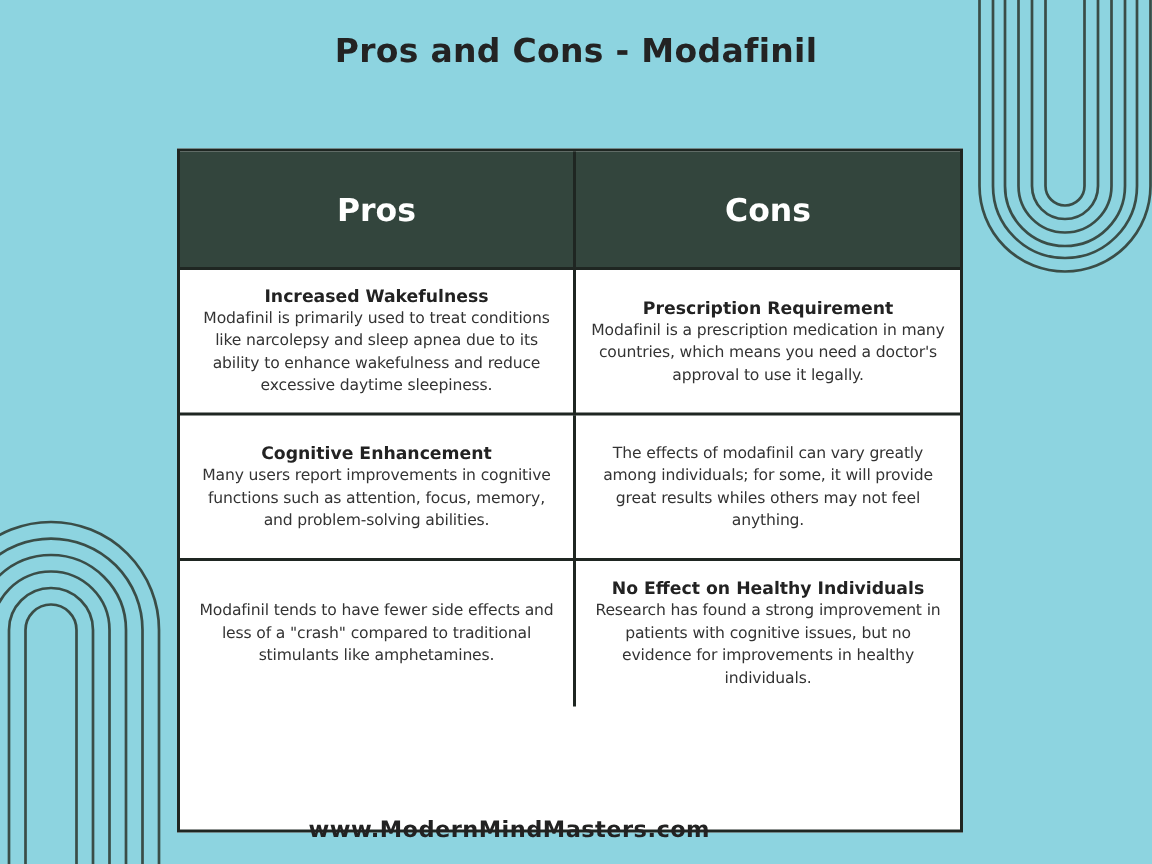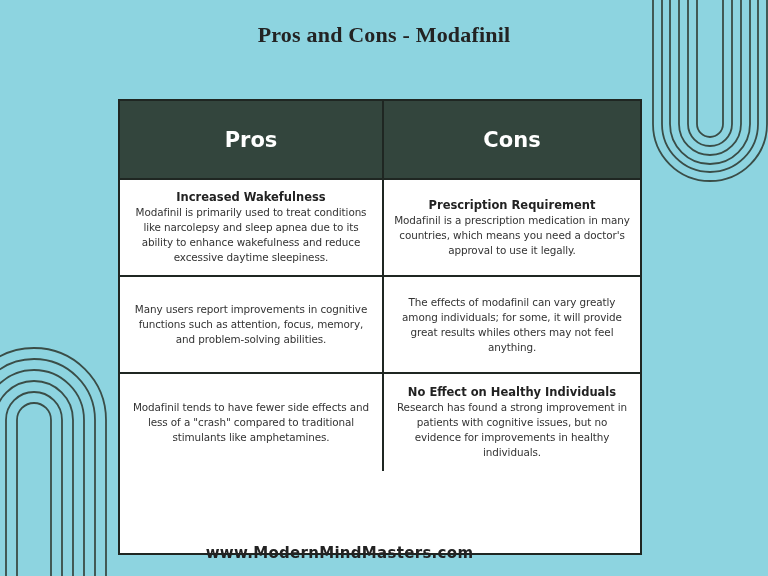--- a/index.html
+++ b/index.html
@@ -23,21 +23,20 @@
     .page-title {
       position: absolute;
       left: 0;
       width: 768px;
       top: 22px;
       text-align: center;
       font-size: 22px;
       font-weight: bold;
       color: #232323;
       letter-spacing: 0.2px;
-      font-family: Liberation Serif, serif;
     }
     .pc-table {
       position: absolute;
       left: 118px;
       top: 66px;
       width: 524px;
       height: 456px;
       border: 2px solid #1f2622;
       box-sizing: border-box;
       background: #ffffff;
@@ -124,20 +123,21 @@
   <div class="cell left">
     <div class="cell-title">Increased Wakefulness</div>
     <div class="cell-text">Modafinil is primarily used to treat conditions like narcolepsy and sleep apnea due to its ability to enhance wakefulness and reduce excessive daytime sleepiness.</div>
   </div>
   <div class="cell">
     <div class="cell-title">Prescription Requirement</div>
     <div class="cell-text">Modafinil is a prescription medication in many countries, which means you need a doctor's approval to use it legally.</div>
   </div>
 
   <div class="cell left">
+    <div class="cell-title">Cognitive Enhancement</div>
     <div class="cell-text">Many users report improvements in cognitive functions such as attention, focus, memory, and problem-solving abilities.</div>
   </div>
 
   <div class="cell">
     <div class="cell-text">The effects of modafinil can vary greatly among individuals; for some, it will provide great results whiles others may not feel anything.</div>
   </div>
 
   <div class="cell left last">
     <div class="cell-text">Modafinil tends to have fewer side effects and less of a "crash" compared to traditional stimulants like amphetamines.</div>
   </div>

